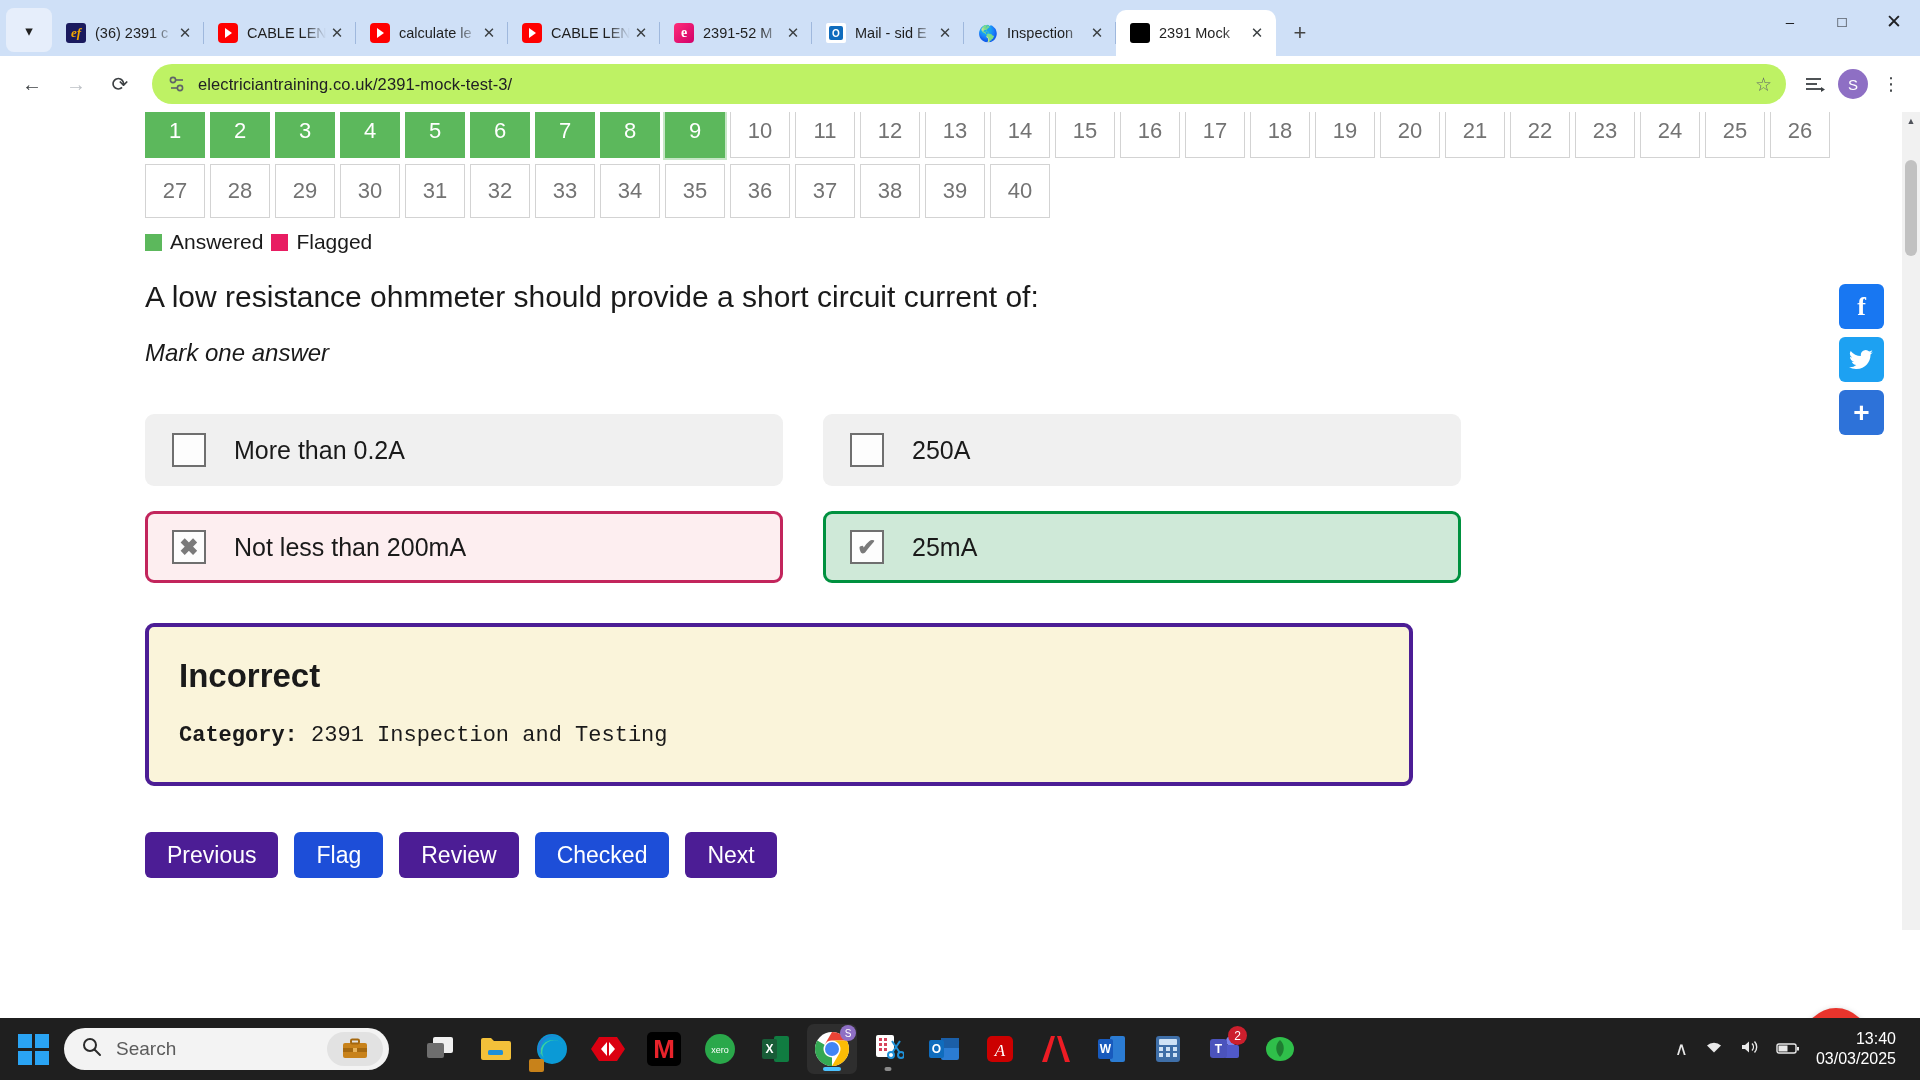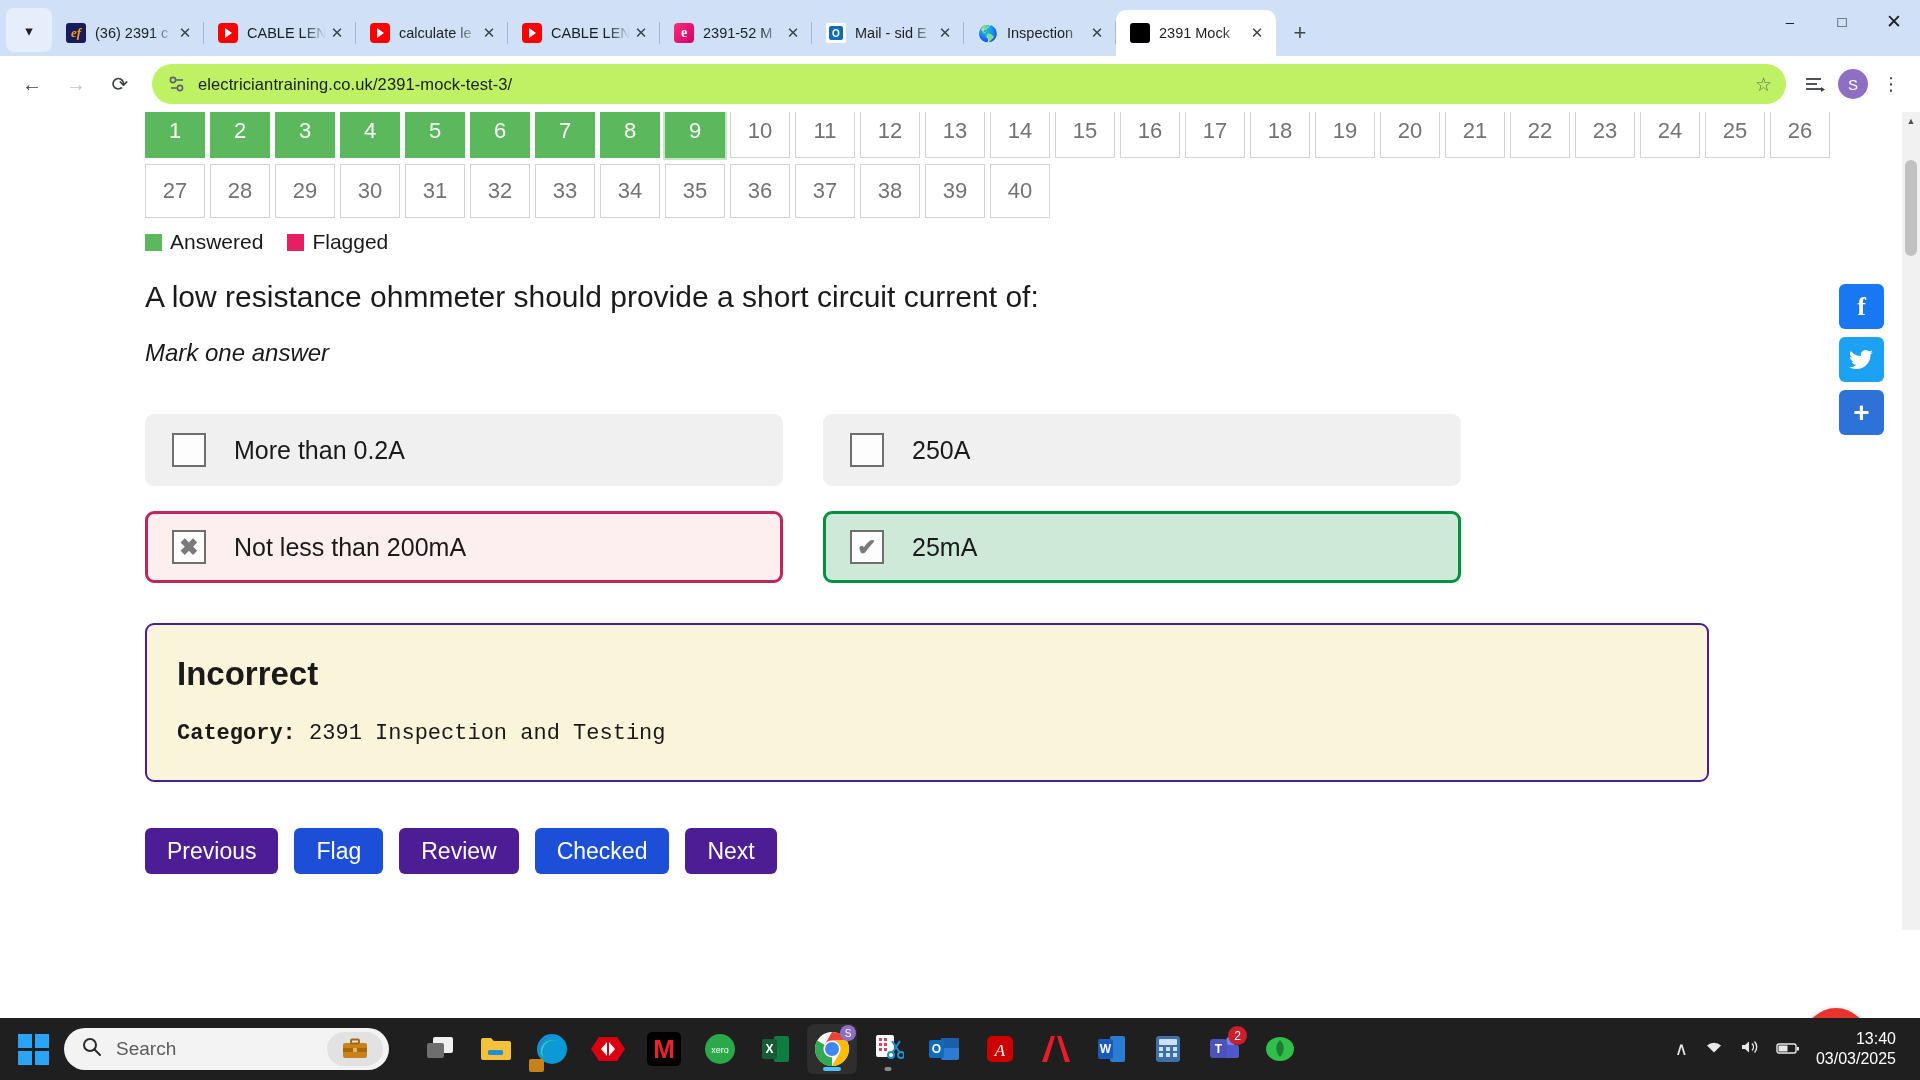--- a/index.html
+++ b/index.html
@@ -164,21 +164,21 @@
     border: 1px solid #d3d3d3;
     background: #fff;
     display: flex; align-items: center; justify-content: center;
     font-size: 22px; color: #737373;
     cursor: pointer;
   }
   .qbox.answered { background: #5cb85c; border-color: #5cb85c; color: #ffffff; }
   .qbox.current  { background: #5cb85c; border-color: #5cb85c; color: #ffffff;
                    box-shadow: 0 0 0 2px rgba(92,184,92,.35); }
 
-  .legend { display: flex; align-items: center; gap: 24px; margin: 12px 0 0 0; font-size: 21px; color:#1a1a1a; }
+  .legend { display: flex; align-items: center; gap: 8px; margin: 12px 0 0 0; font-size: 21px; color:#1a1a1a; }
   .legend-sw { width: 17px; height: 17px; display: inline-block; }
   .sw-green { background: #5cb85c; }
   .sw-pink  { background: #e81d62; }
   .legend-grp { display: flex; align-items: center; gap: 8px; }
 
   .qcount { font-size: 25px; color: #1a1a1a; margin-top: 18px; }
   .qtext  { font-size: 30px; color: #1a1a1a; margin-top: 26px; }
   .mark-one { font-size: 24px; font-style: italic; color: #1a1a1a; margin-top: 25px; }
 
   .answers {
@@ -206,23 +206,23 @@
     flex: 0 0 34px;
     margin-right: 28px;
     display: flex; align-items: center; justify-content: center;
     font-size: 23px; color: #7a7a7a; line-height: 1;
     font-weight: bold;
   }
   .ans-label { font-size: 25px; color: #1a1a1a; }
 
   .feedback {
     margin-top: 40px;
-    width: 1564px;
+    width: 1268px;
     background: #faf4da;
-    border: 2px solid #4c1d95;
+    border: 4px solid #4c1d95;
     border-radius: 9px;
     padding: 30px 0 34px 30px;
   }
   .fb-title { font-size: 33px; font-weight: bold; color: #1a1a1a; }
   .fb-cat { font-size: 22px; color: #1a1a1a; margin-top: 28px; font-family: Liberation Mono, monospace; }
   .fb-cat b { font-weight: bold; }
 
   .btnrow {
     display: flex; align-items: center;
     margin-top: 46px;

